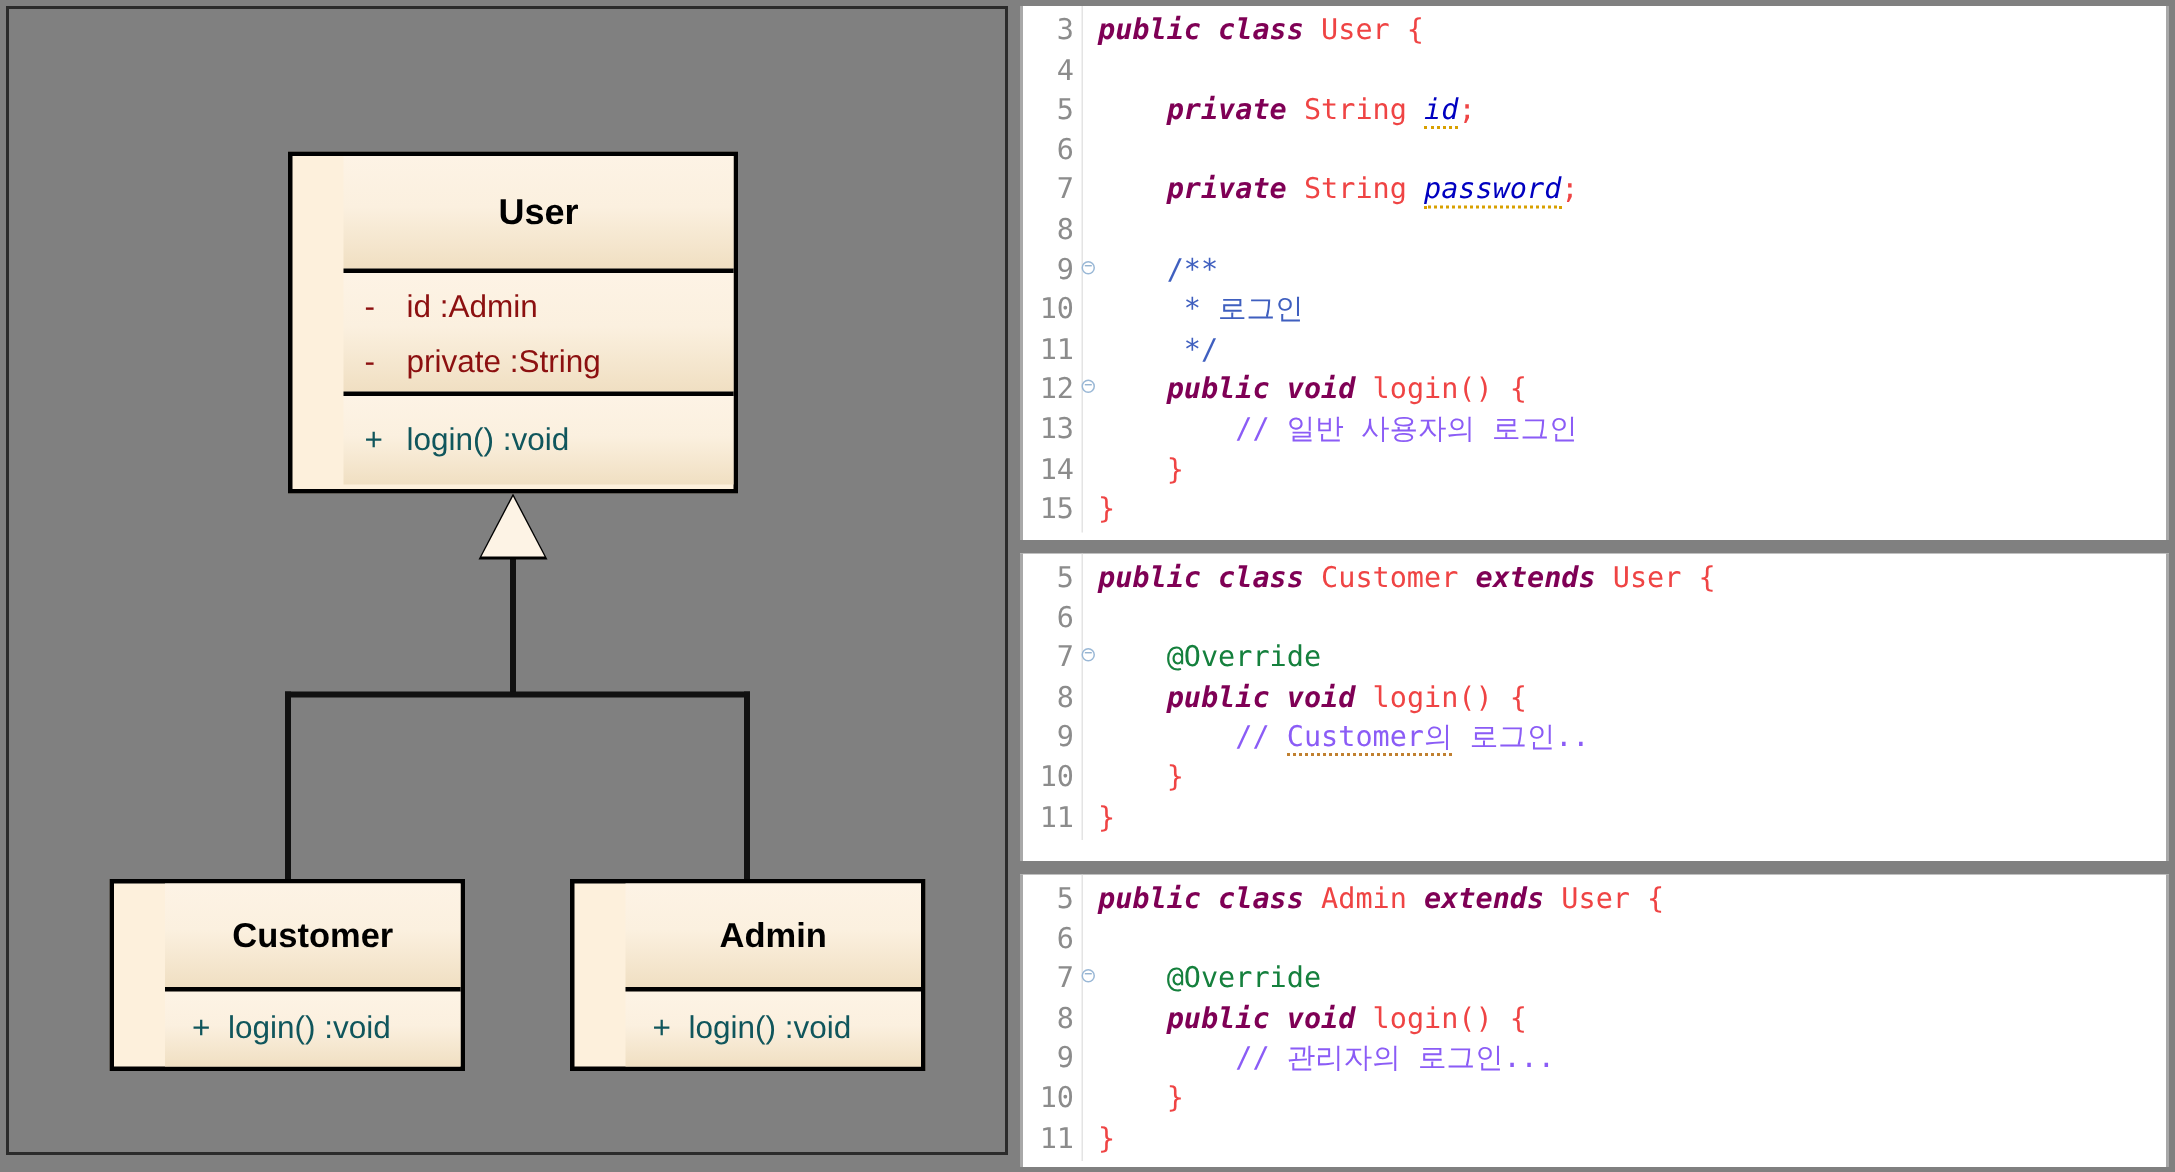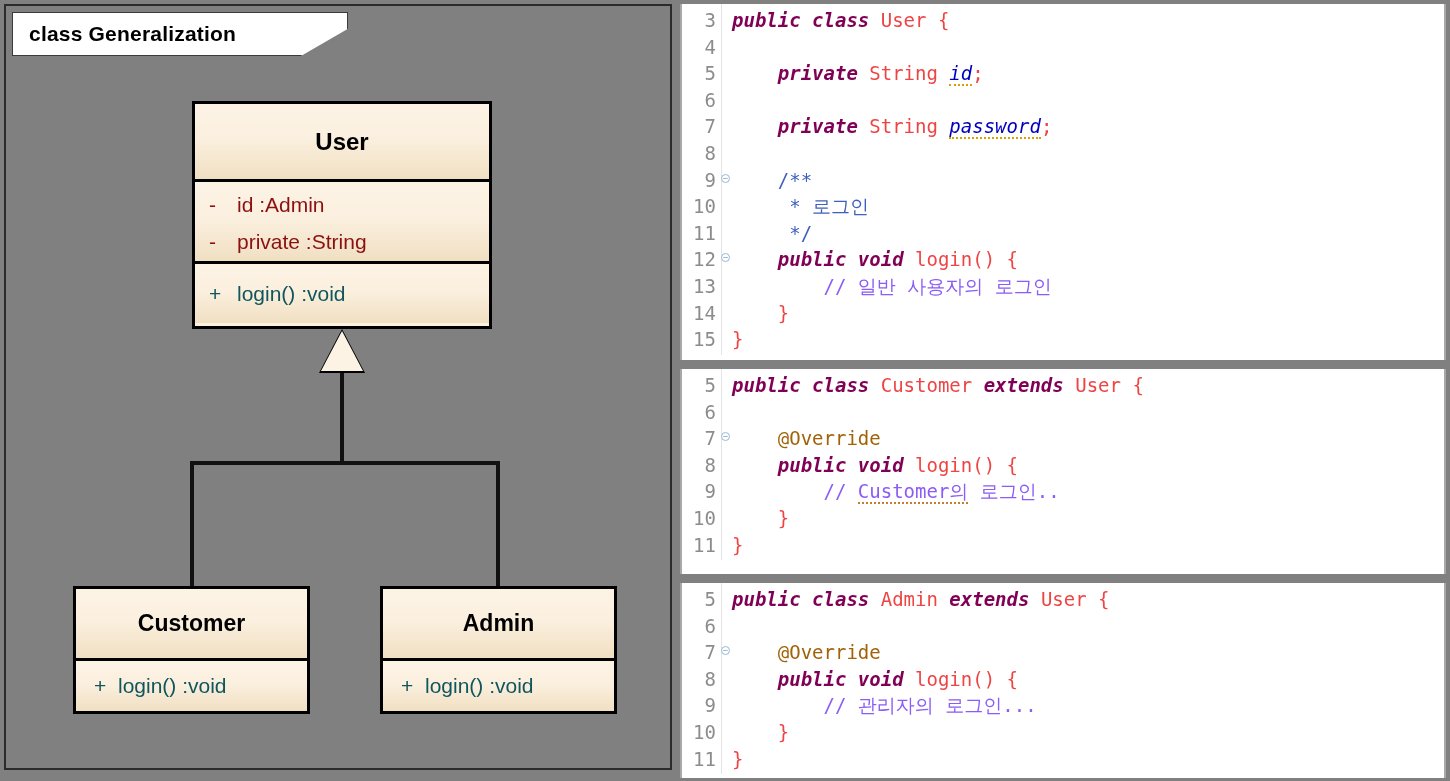--- a/index.html
+++ b/index.html
@@ -43,20 +43,21 @@
     color: #000;
     letter-spacing: .2px;
     white-space: nowrap;
   }
 
   
   .uml-class {
     position: absolute;
     border: 3px solid #000;
     background: #fdf0dc;
+    padding-left: 34px;
   }
   .uml-class::after {   
     content: "";
     position: absolute;
     left: 6px; top: 6px;
     right: -9px; bottom: -9px;
     background: #c0c0c0;
     z-index: -1;
   }
   .uml-compartment {
@@ -174,32 +175,29 @@
   .code-txt { padding-left: 10px; }
 
   
   .kw   { color: #7f0055; font-weight: bold; font-style: italic; }
   .plain{ color: #ef4444; }
   .fld  { color: #0000c0; }
   .fld-sq { border-bottom: 2px dotted #d8a000; font-style: italic; }
   .cmt  { color: #8b5cf6; }
   .cmt-sq { border-bottom: 2px dotted #c08030; }
   .jdoc { color: #3f5fbf; }
-  .ann  { color: #a16207; }
+  .ann  { color: #15803d; }
 </style>
 </head>
 <body>
 
 <div id="root">
 
   <div id="diagram-panel">
 
-    <div id="diagram-title-tab">
-      <span class="tab-text">class Generalization</span>
-    </div>
 
     <div class="conn" id="gen-stem-up"></div>
     <div class="conn" id="gen-hbar"></div>
     <div class="conn" id="gen-drop-left"></div>
     <div class="conn" id="gen-drop-right"></div>
     <div id="gen-arrowhead-outline"></div>
     <div id="gen-arrowhead"></div>
 
     <div class="uml-class" id="class-user">
       <div class="uml-compartment uml-name c-name">User</div>

